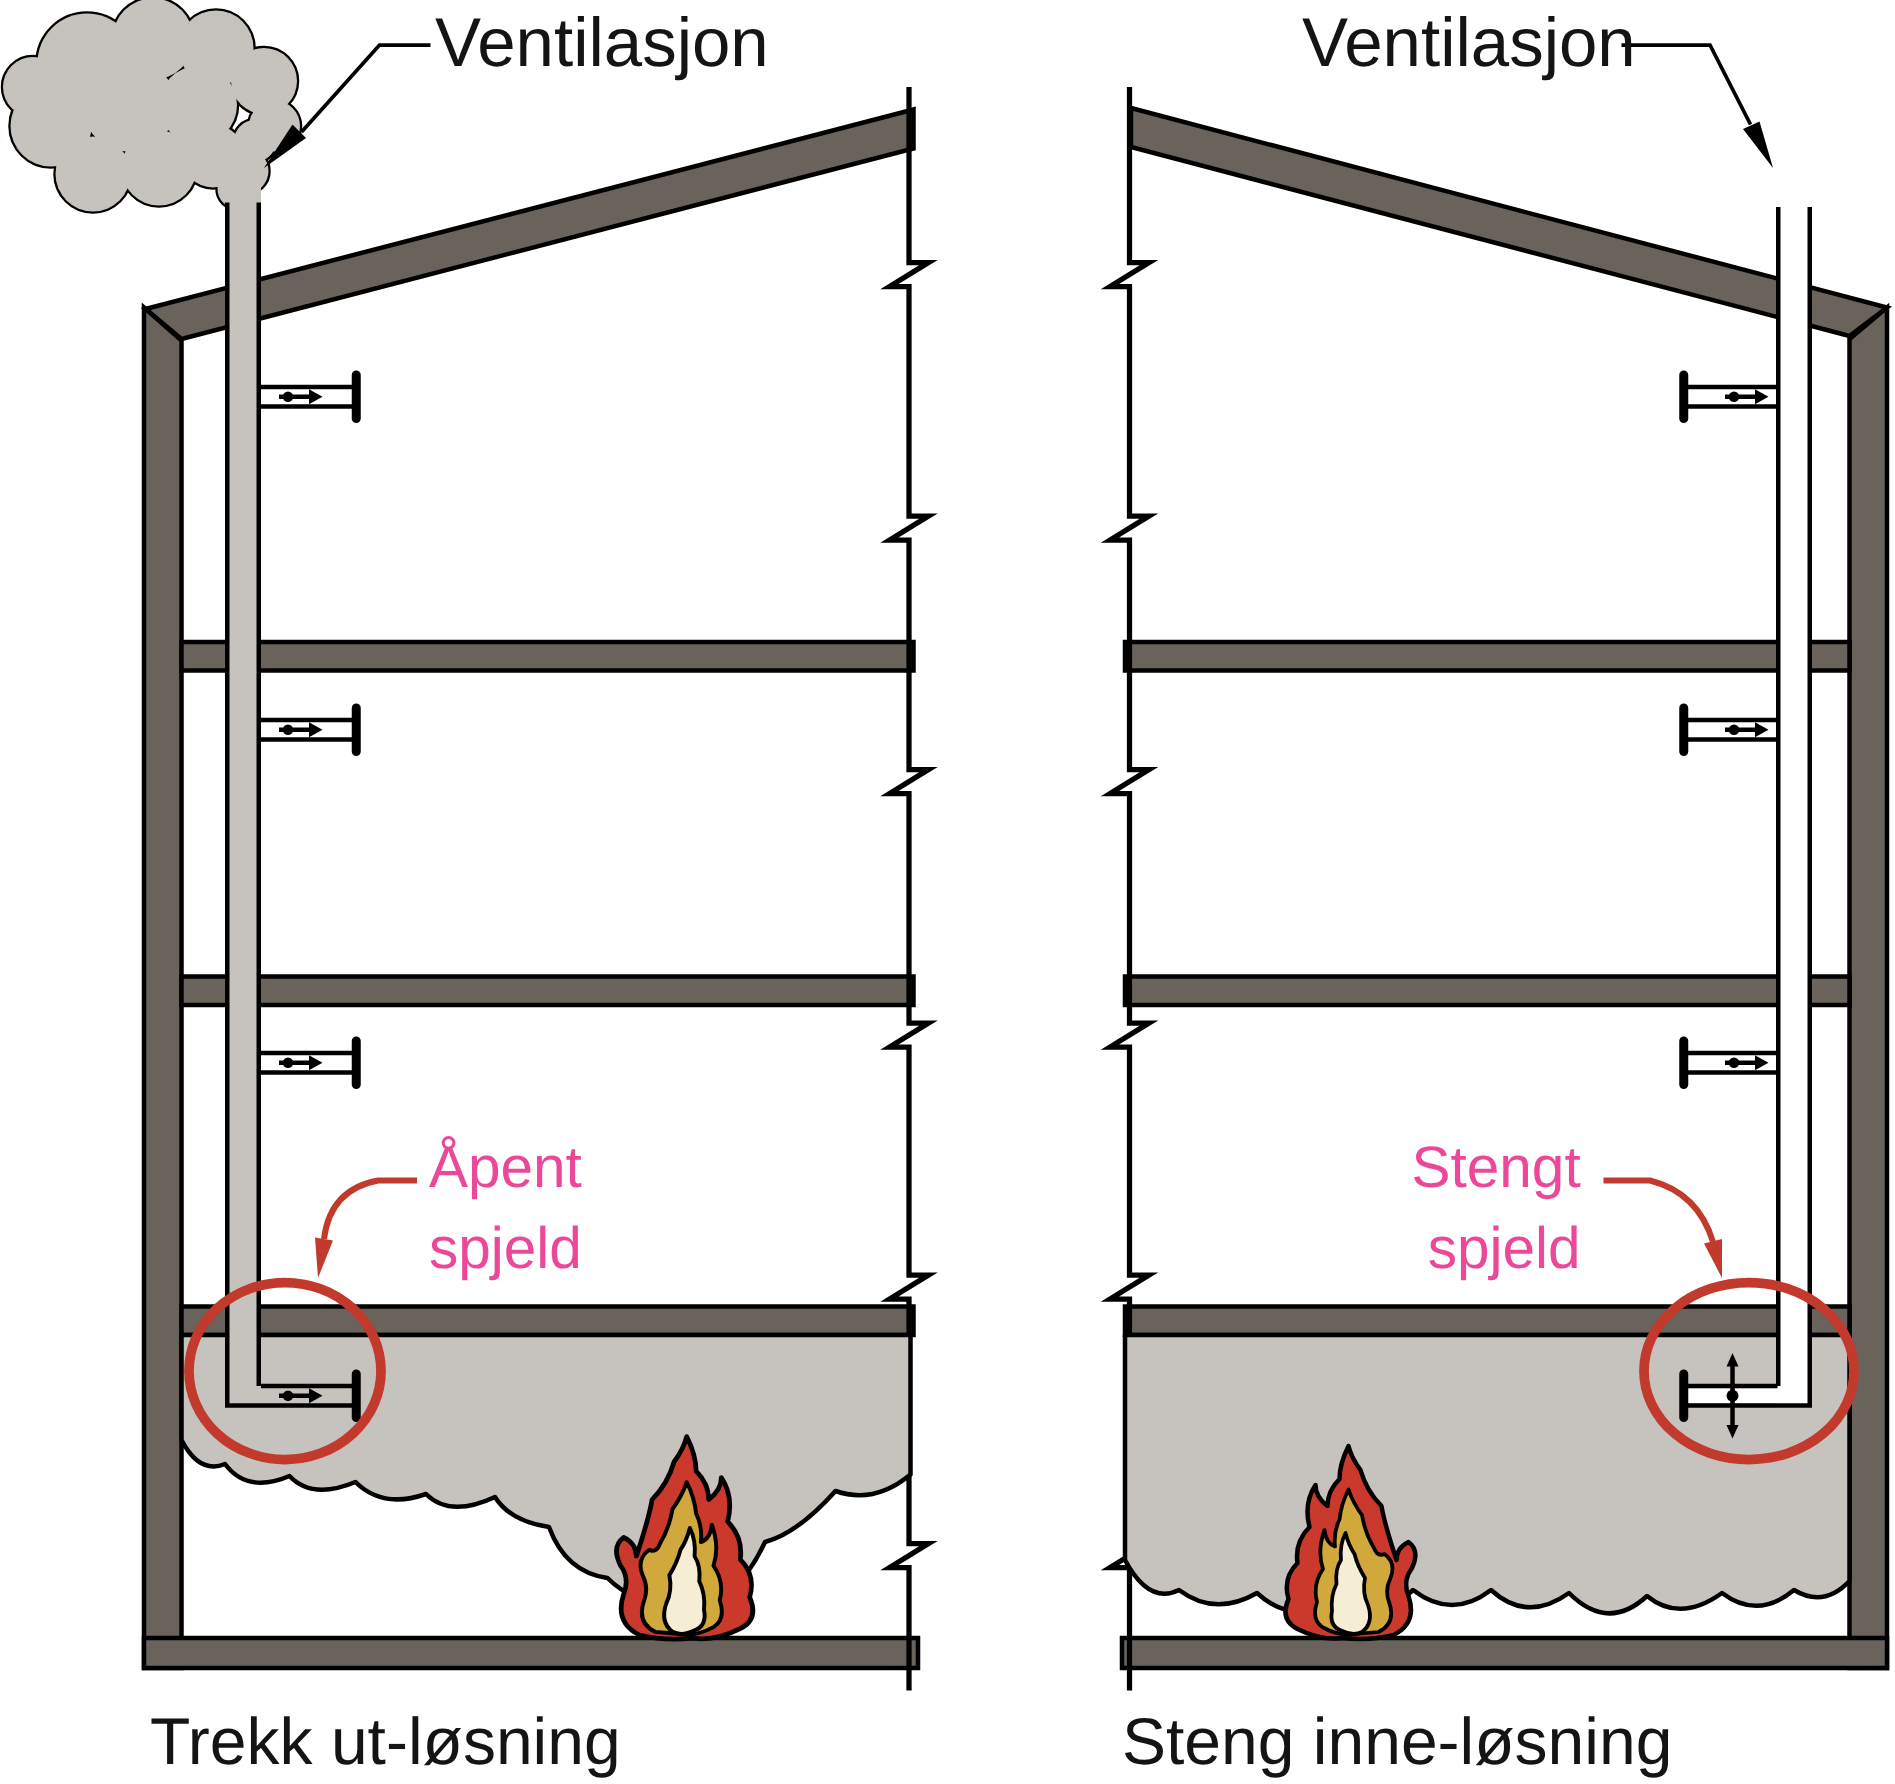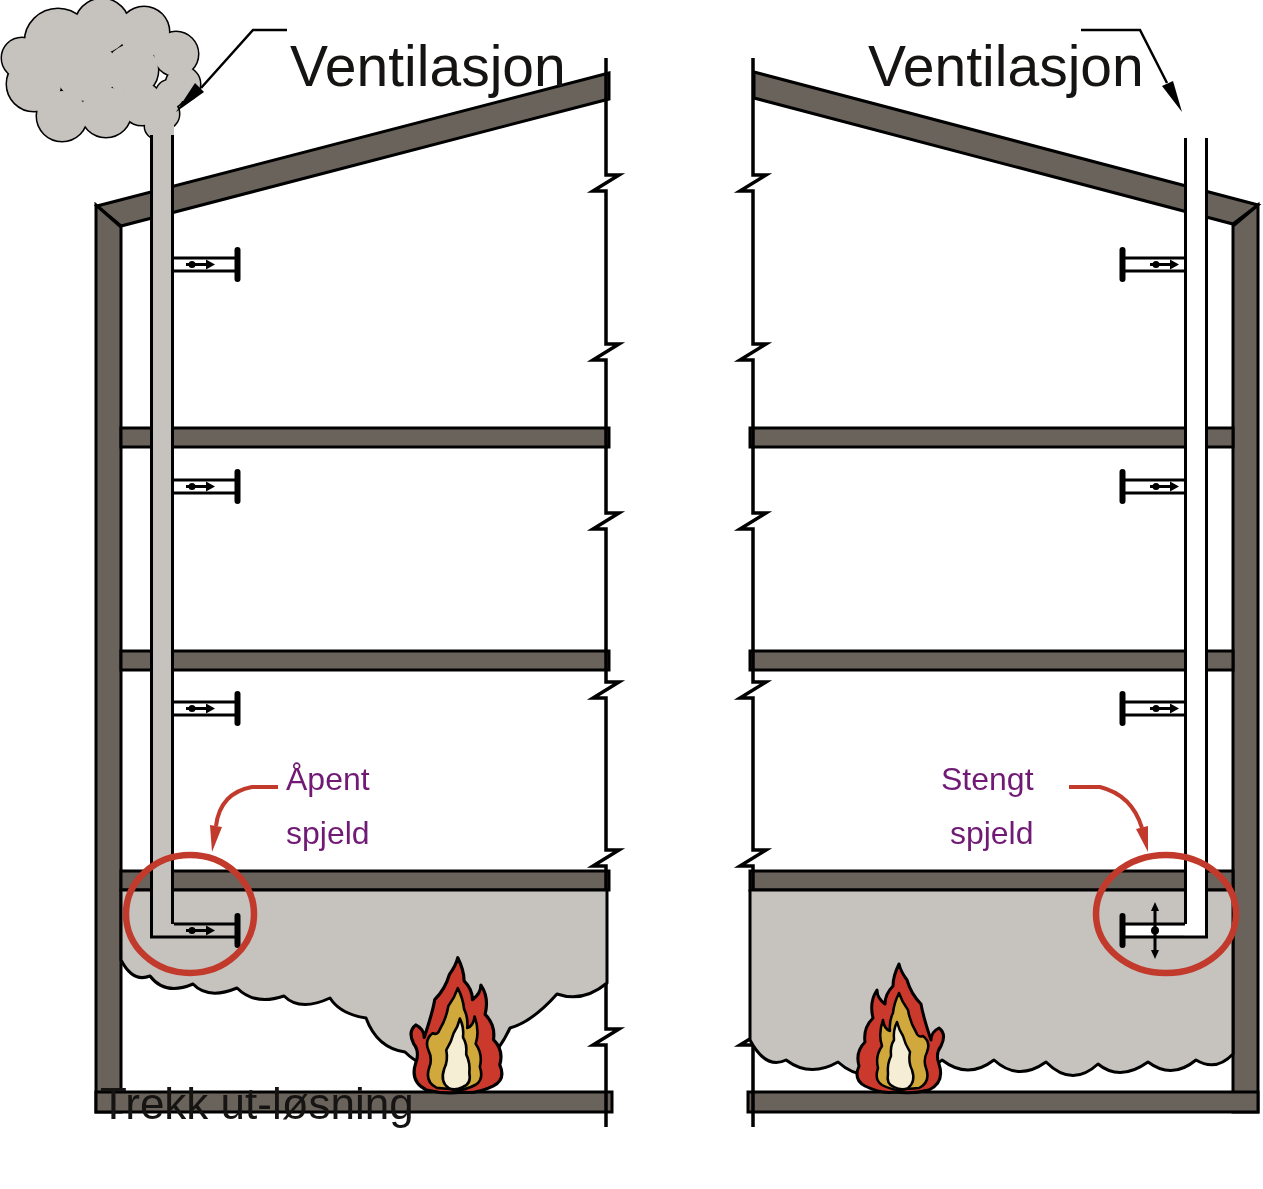--- a/index.html
+++ b/index.html
@@ -2,22 +2,22 @@
 <html><head>
 <meta charset="utf-8">
 <style>
   html,body{margin:0;padding:0;background:#ffffff;}
   .stage{
     position:relative;width:1263px;height:1189px;background:#ffffff;overflow:hidden;
     font-family:"Liberation Sans", sans-serif;
   }
   .stage svg{position:absolute;left:0;top:0;}
   .lbl{position:absolute;white-space:nowrap;color:#161413;}
-  .vent-label{font-size:57px;line-height:44px;margin-top:38px;}
-  .red-label{color:#701a75;font-size:32px;line-height:54px;}
+  .vent-label{font-size:46px;line-height:44px;}
+  .red-label{color:#ec4899;font-size:39px;line-height:54px;}
   .caption{font-size:44px;line-height:48px;}
 </style>
 </head>
 <body>
 
 <div class="stage">
 
 <svg width="1263" height="1189" viewBox="0 0 1263 1189">
   <defs>
     <g id="flame">
@@ -230,16 +230,17 @@
 <div class="lbl red-label" style="left:286px;top:752px;">
   <div>Åpent</div>
   <div>spjeld</div>
 </div>
 
 <div class="lbl red-label" style="left:941px;top:752px;text-align:right;">
   <div>Stengt</div>
   <div>spjeld</div>
 </div>
 
-<div class="lbl caption" style="left:100px;top:1080px;">Trekk ut-løsning</div>
-
+<div class="lbl caption" style="left:100px;top:1138px;">Trekk ut-løsning</div>
+
+<div class="lbl caption" style="left:748px;top:1138px;">Steng inne-løsning</div>
 
 </div>
 
 </body></html>

